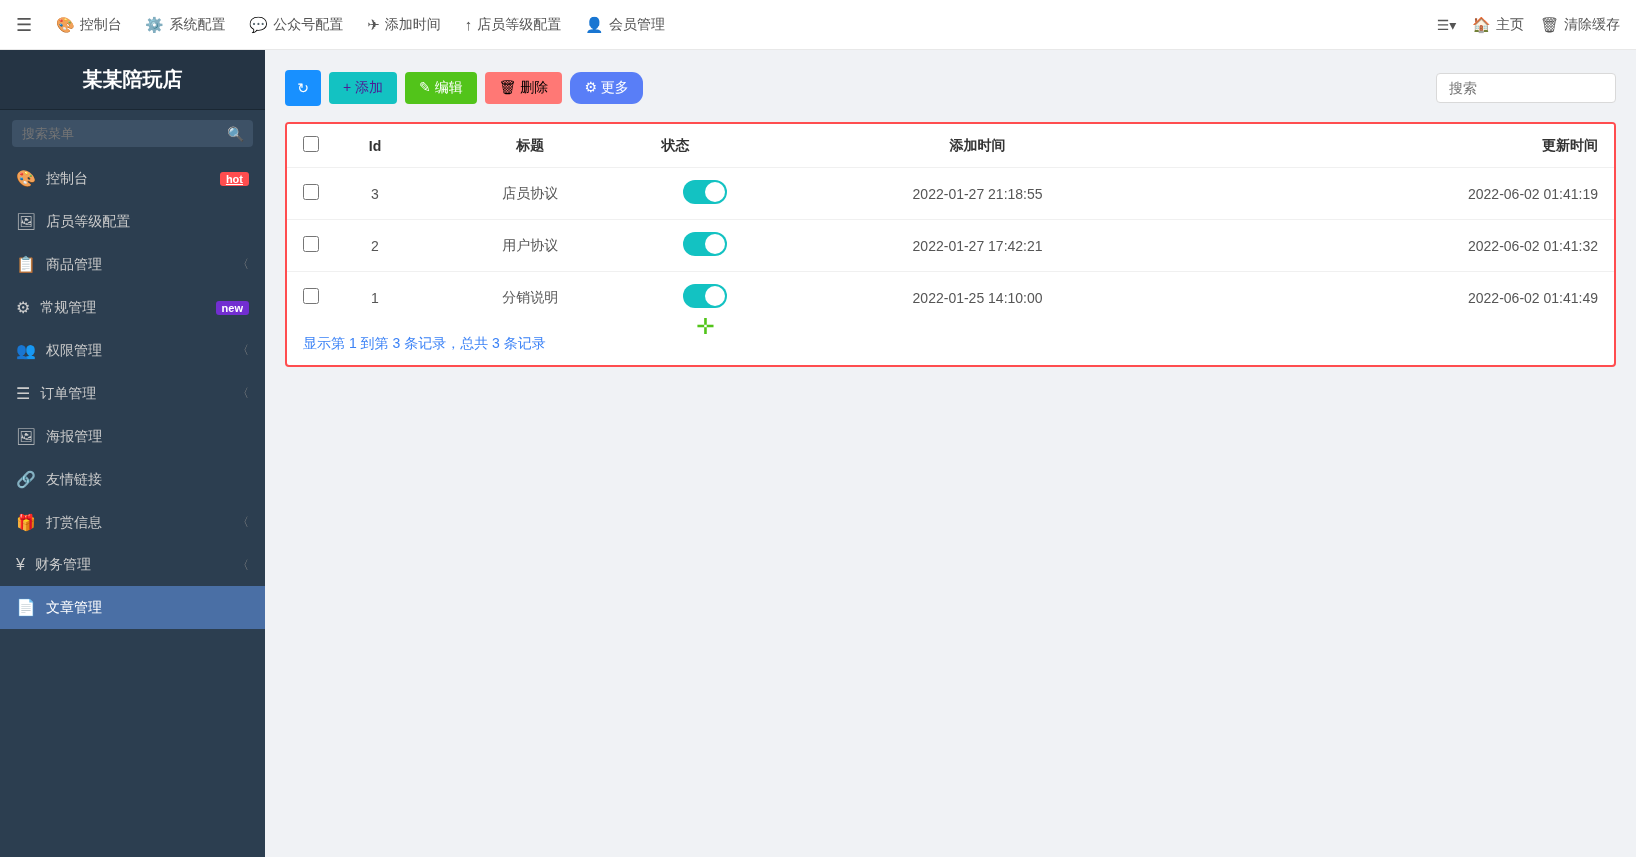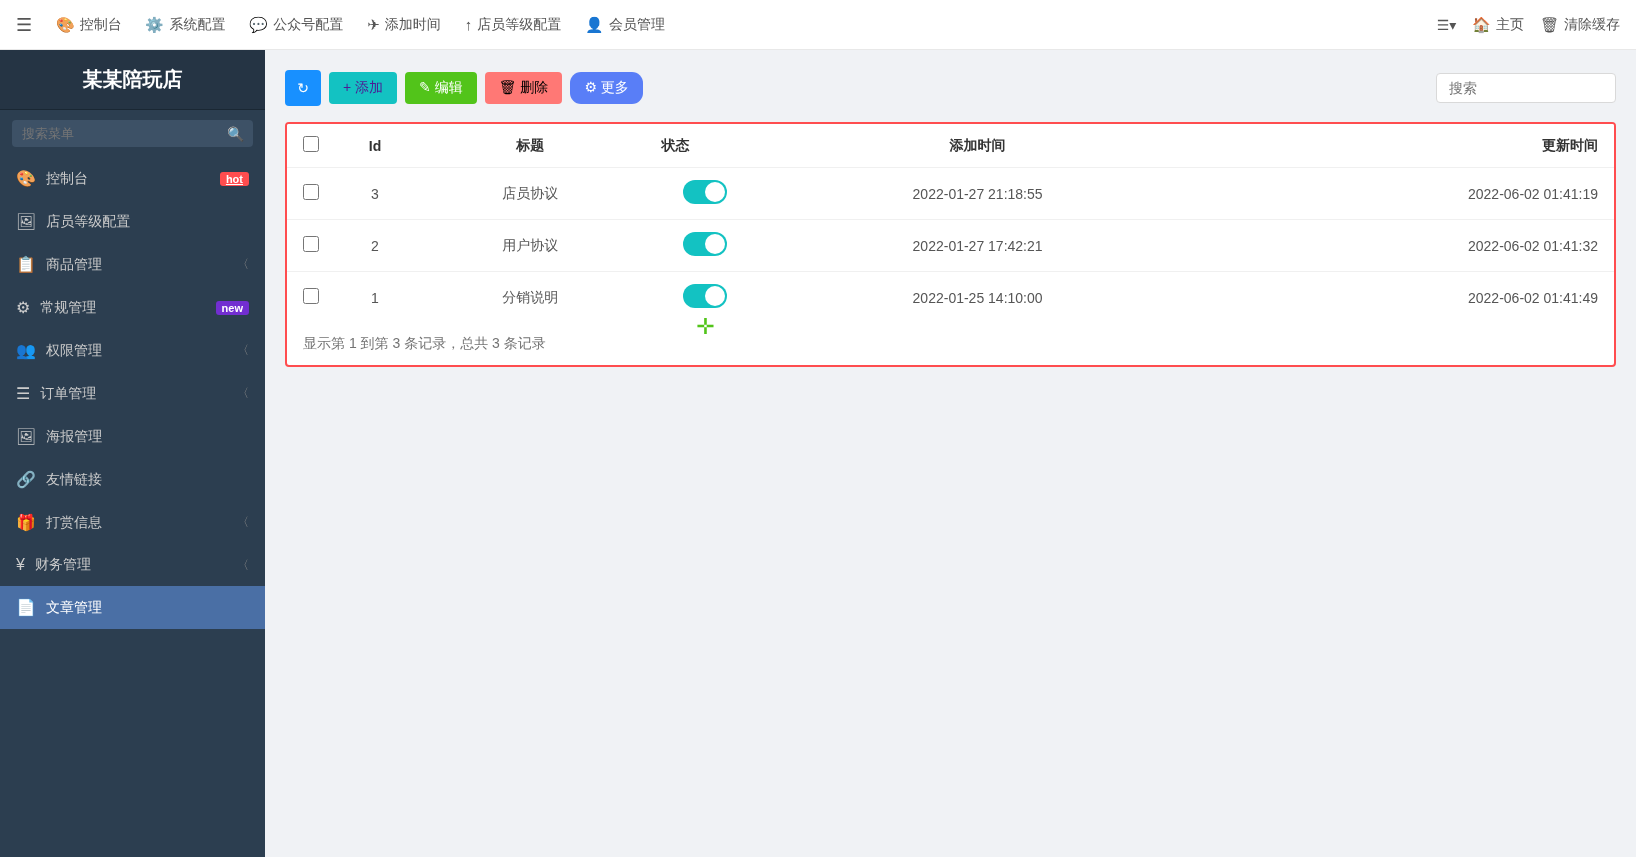--- a/index.html
+++ b/index.html
@@ -244,21 +244,21 @@
     
     .checkbox {
       width: 16px;
       height: 16px;
       cursor: pointer;
     }
 
     
     .pagination-info {
       padding: 12px 16px;
-      color: #737373;
+      color: #3b82f6;
       font-size: 14px;
     }
 
     
     .move-cursor {
       color: #52c41a;
       font-size: 22px;
       cursor: move;
       display: inline-block;
     }

